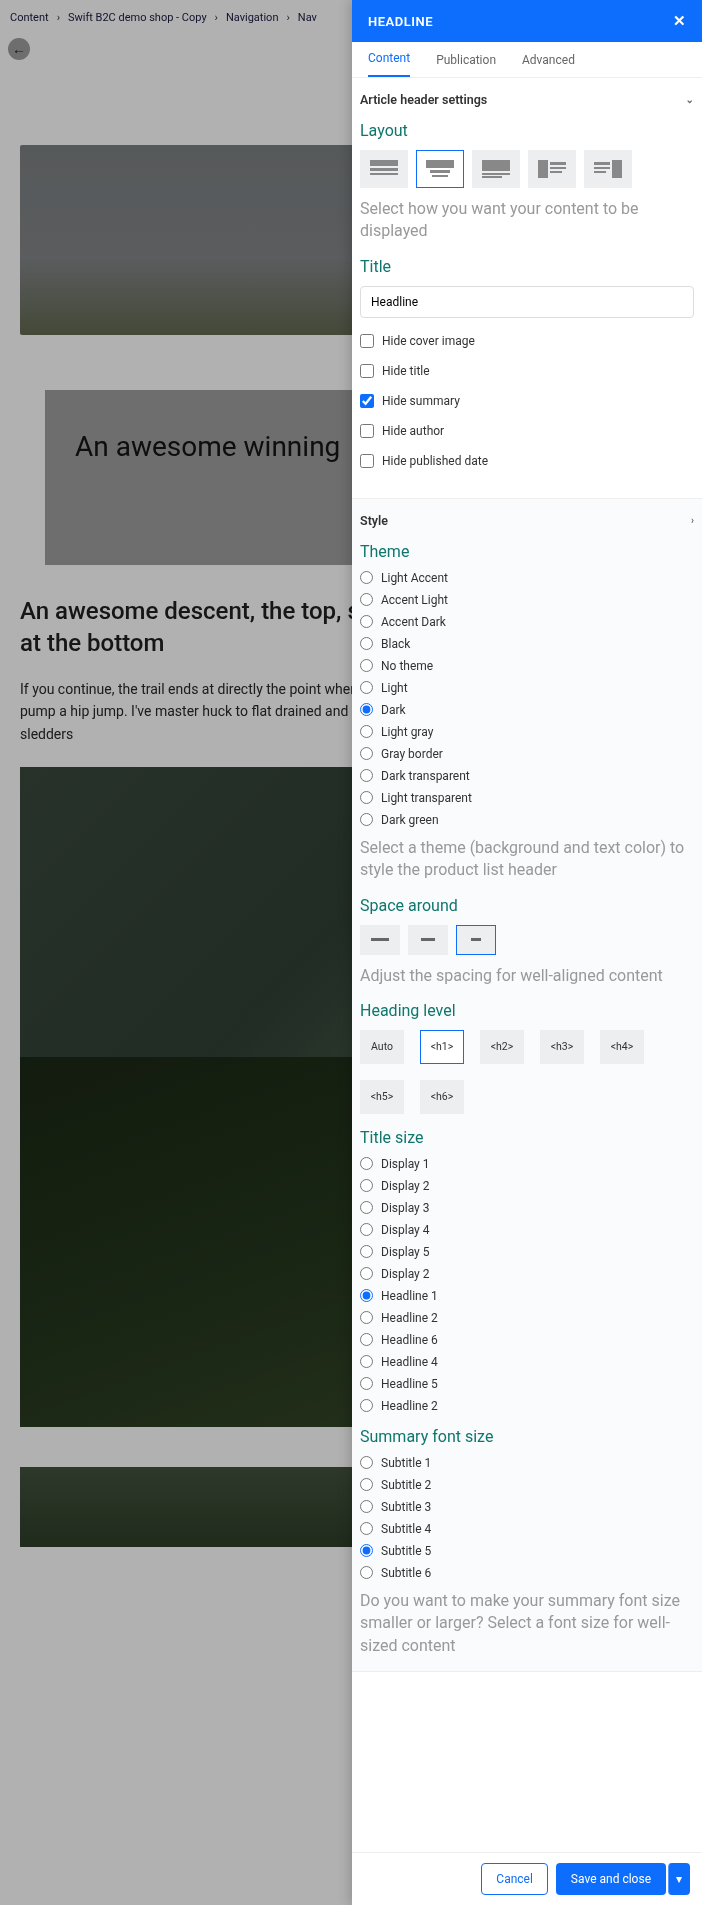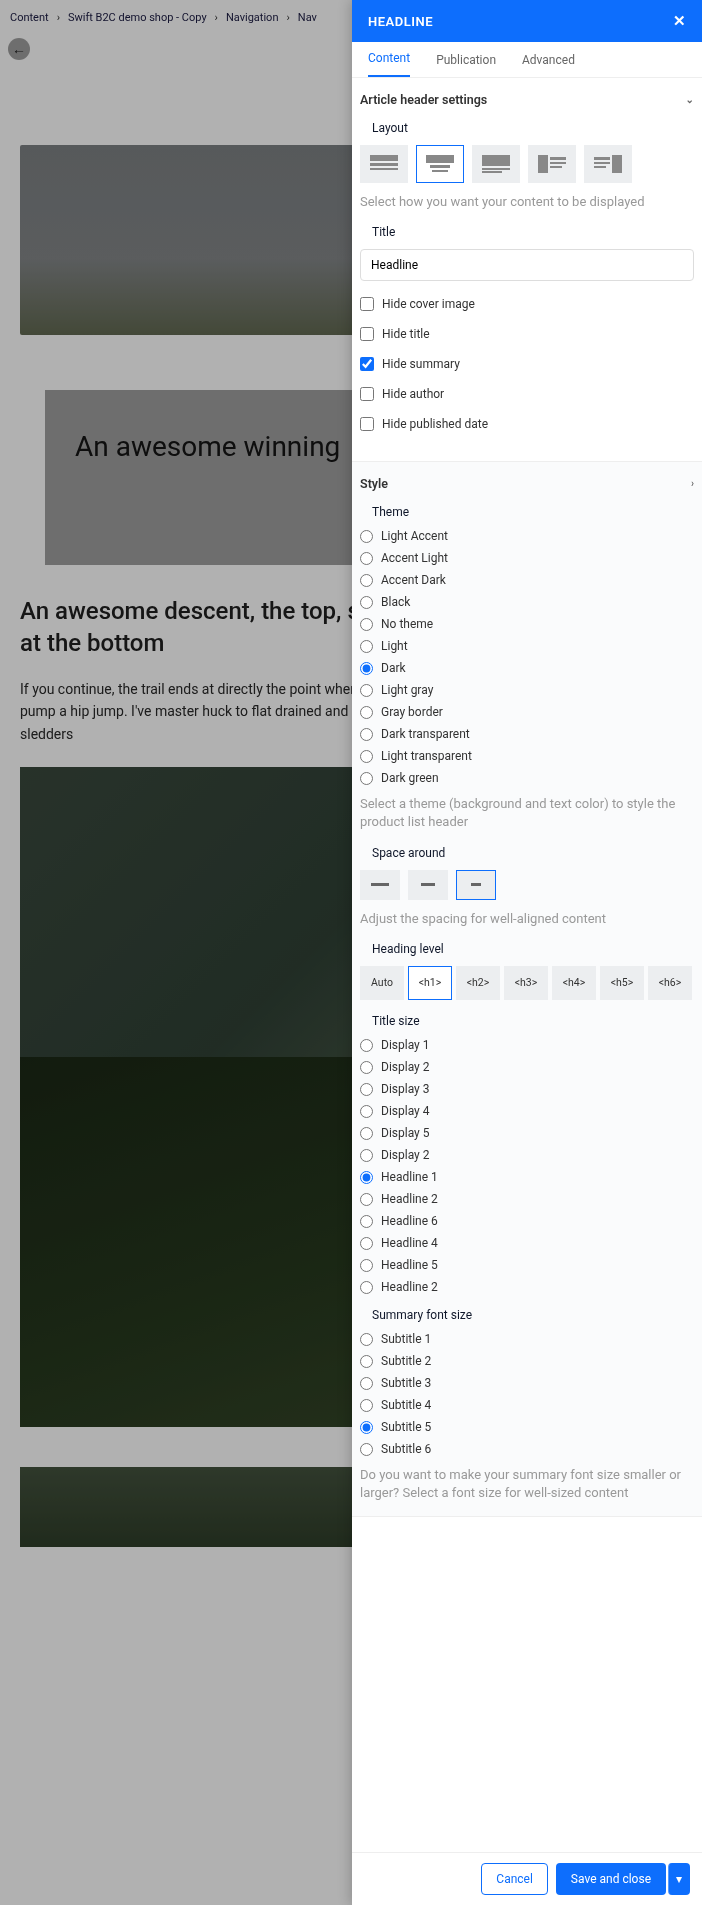--- a/index.html
+++ b/index.html
@@ -21,37 +21,37 @@
 .panel{position:absolute;right:0;top:0;width:350px;height:100%;background:#fff;display:flex;flex-direction:column;box-shadow:-2px 0 12px rgba(0,0,0,.2)}
 .phead{background:#0d6efd;color:#fff;height:42px;display:flex;align-items:center;justify-content:space-between;padding:0 16px;font-size:13px;font-weight:600;letter-spacing:.5px}
 .phead .x{cursor:pointer;font-size:15px}
 .tabs{display:flex;gap:26px;padding:0 16px;border-bottom:1px solid #eee;height:36px;align-items:flex-end;font-size:12px}
 .tabs .tab{padding-bottom:10px;color:#666;cursor:pointer}
 .tabs .tab.active{color:#0d6efd;border-bottom:2px solid #0d6efd}
 .pbody{flex:1;overflow:auto;background:#fff}
 .section{padding:14px 8px;border-bottom:1px solid #eee}
 .acc{display:flex;justify-content:space-between;align-items:center;font-size:12.5px;font-weight:600;cursor:pointer}
 .acc .chev{font-size:10px;color:#666}
-.label{font-size:12px;color:#0f172a;margin:14px 12px 10px}
-.hint{font-size:13px;color:#999;margin-top:10px;line-height:1.4}
+.label{font-size:16px;color:#0f766e;margin:14px 0 10px}
+.hint{font-size:16px;color:#999;margin-top:10px;line-height:1.4}
 .layoutrow{display:flex;gap:8px}
 .laycard{width:48px;height:38px;background:#eceef0;display:flex;align-items:center;justify-content:center;cursor:pointer;border:1px solid transparent}
 .laycard.sel{border-color:#0d6efd;background:#fff}
 .laycard svg{display:block}
 .inp{width:100%;height:32px;border:1px solid #ddd;border-radius:4px;padding:0 10px;font-size:12px}
 .chk{display:flex;align-items:center;gap:8px;margin:16px 0;font-size:12px;color:#333}
 .chk input{width:14px;height:14px;accent-color:#0d6efd}
-.rad{display:flex;align-items:flex-end;gap:8px;margin:8px 0;font-size:12px;color:#333}
+.rad{display:flex;align-items:flex-start;gap:8px;margin:8px 0;font-size:12px;color:#333}
 .rad input{width:13px;height:13px;accent-color:#0d6efd}
 .style-sec{background:#fafbfc}
 .sprow{display:flex;gap:8px}
 .spcard{width:40px;height:30px;background:#eceef0;display:flex;align-items:center;justify-content:center;cursor:pointer;border:1px solid transparent}
 .spcard.sel{border-color:#0d6efd}
 .spcard .bar{height:3px;background:#666}
-.hlrow{display:flex;gap:4px;flex-wrap:wrap}
+.hlrow{display:flex;gap:16px;flex-wrap:wrap}
 .hlcard{width:44px;height:34px;background:#eceef0;display:flex;align-items:center;justify-content:center;font-size:10.5px;cursor:pointer;border:1px solid transparent}
 .hlcard.sel{border-color:#0d6efd;background:#fff}
 .pfoot{border-top:1px solid #eee;padding:10px 12px;display:flex;justify-content:flex-end;gap:8px;align-items:center;background:#fff}
 .btn{height:32px;padding:8px 14px;border-radius:4px;font-size:12px;cursor:pointer;border:1px solid transparent;display:flex;align-items:center}
 .btn.cancel{background:#fff;border-color:#0d6efd;color:#0d6efd}
 .btn.primary{background:#0d6efd;color:#fff}
 .btn.drop{background:#0d6efd;color:#fff;width:22px;padding:0;justify-content:center;margin-left:-6px;border-left:1px solid rgba(255,255,255,.3)}
 </style>
 </head>
 <body>

